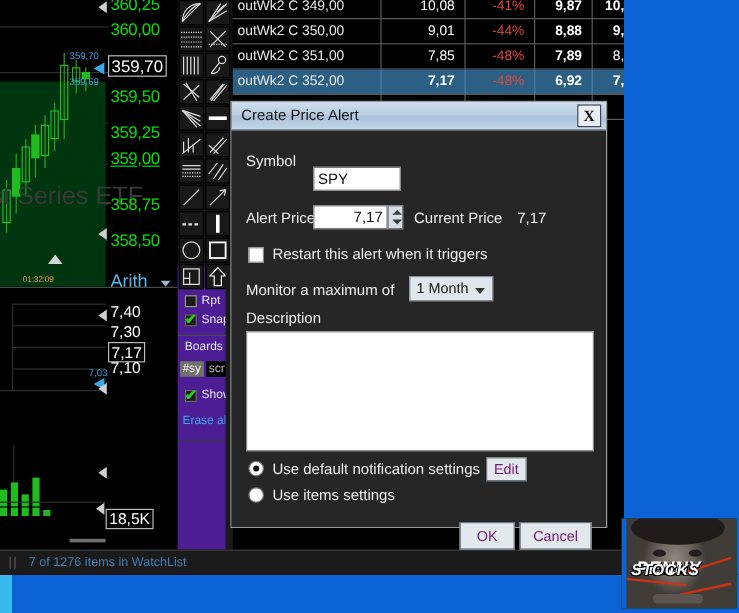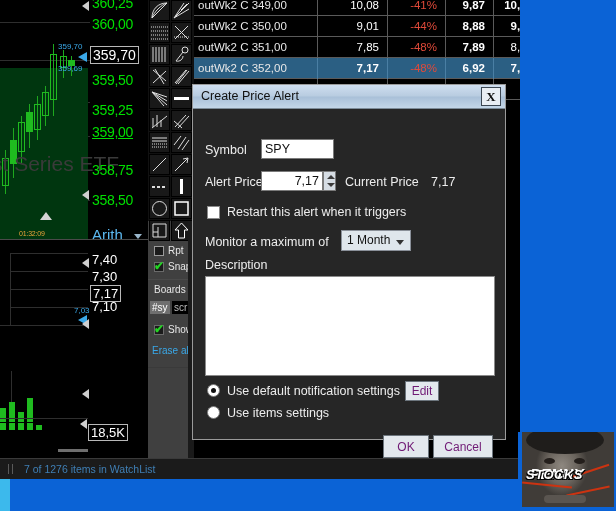--- a/index.html
+++ b/index.html
@@ -50,21 +50,21 @@
 
   .vol-bar { position:absolute; bottom:0; width:6px; background:#1fbb1f; }
   .hscroll { position:absolute; height:3px; background:#6e6e6e; }
 
   
   .tools { position:absolute; left:148px; top:0; width:46px; height:221px; background:#111; }
   .toolcell { position:absolute; width:21px; height:21px; background:#191919; border:1px solid #000; }
   .toolcell svg { display:block; }
 
   
-  .optstrip { position:absolute; left:148px; top:221px; width:46px; height:237px; background:#404040; }
+  .optstrip { position:absolute; left:148px; top:221px; width:46px; height:237px; background:#4c1d95; }
   .chk { position:absolute; width:10px; height:10px; border:1px solid #9a9a9a; background:#1b1b1b; }
   .chk.on { border-color:#6a6a6a; }
   .chk-mark { position:absolute; color:#23d423; font-size:12px; line-height:10px; font-weight:bold; }
   .opt-lbl { position:absolute; color:#e6e6e6; font-size:10px; white-space:nowrap; }
   .boards-hdr { position:absolute; color:#e6e6e6; font-size:10px; }
   .board-tab { position:absolute; font-size:10px; padding:1px 2px; white-space:nowrap; }
   .board-tab.sel { background:#6f6f6f; color:#fff; }
   .board-tab.unsel { background:#000; color:#bdbdbd; }
   .erase-link { position:absolute; color:#3aa8e8; font-size:10px; white-space:nowrap; }
   .sep-line { position:absolute; height:1px; background:#4a4a4a; }
@@ -534,21 +534,21 @@
   </div>
 
   <div class="dialog">
     <div class="dlg-title">
       <div class="dlg-title-txt">Create Price Alert</div>
       <div class="dlg-close">X</div>
     </div>
 
     <div class="dlg-body">
 
-      <div class="f-lbl" style="left:12px; top:34px;">Symbol</div>
+      <div class="f-lbl" style="left:12px; top:18px;">Symbol</div>
       <div class="f-txt left" style="left:68px; top:30px; width:73px; height:20px; overflow:hidden;">SPY outWk2</div>
 
       <div class="f-lbl" style="left:12px; top:66px;">Alert Price</div>
       <div class="f-txt right" style="left:68px; top:62px; width:62px; height:20px;">7,17</div>
       <div class="spin" style="left:130px; top:62px; height:20px;">
         <div class="spin-up"></div>
         <div class="spin-dn"></div>
       </div>
       <div class="f-lbl" style="left:152px; top:66px;">Current Price</div>
       <div class="f-lbl" style="left:238px; top:66px;">7,17</div>

